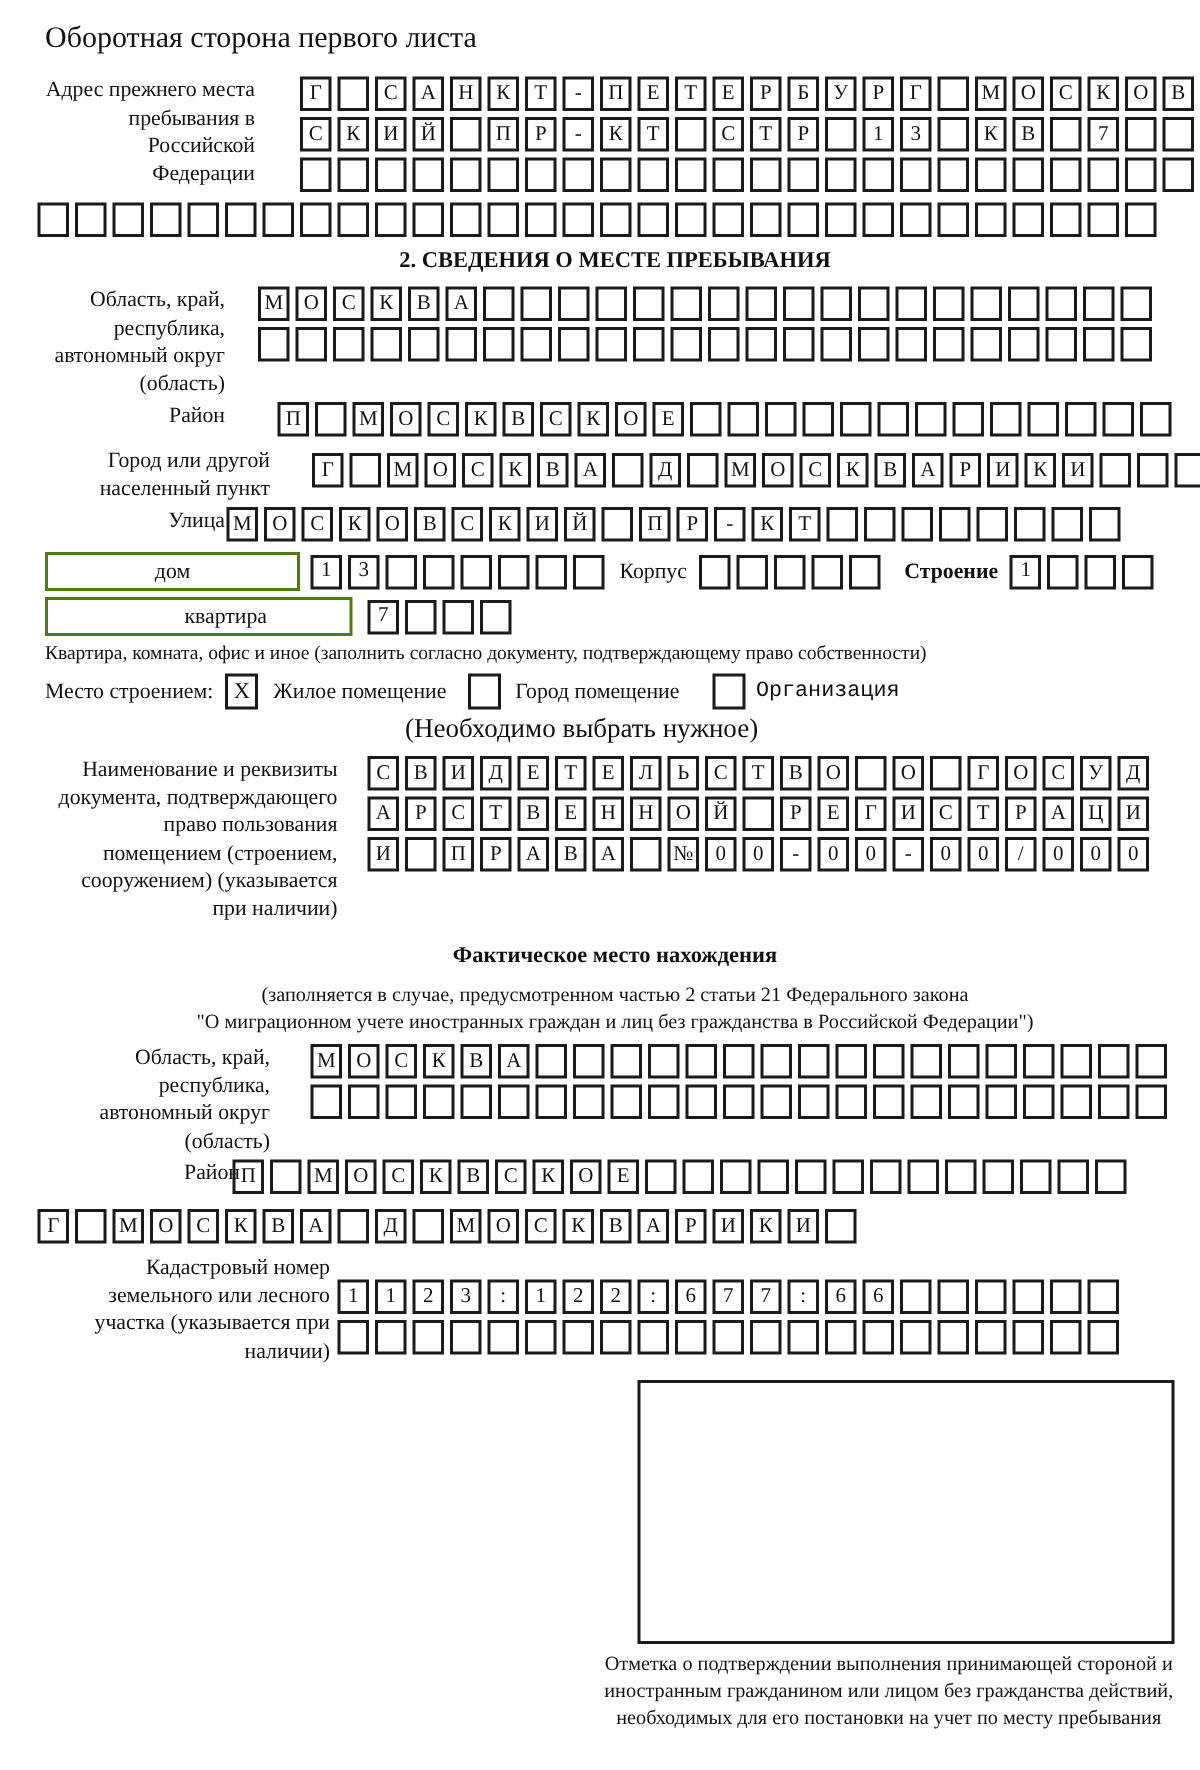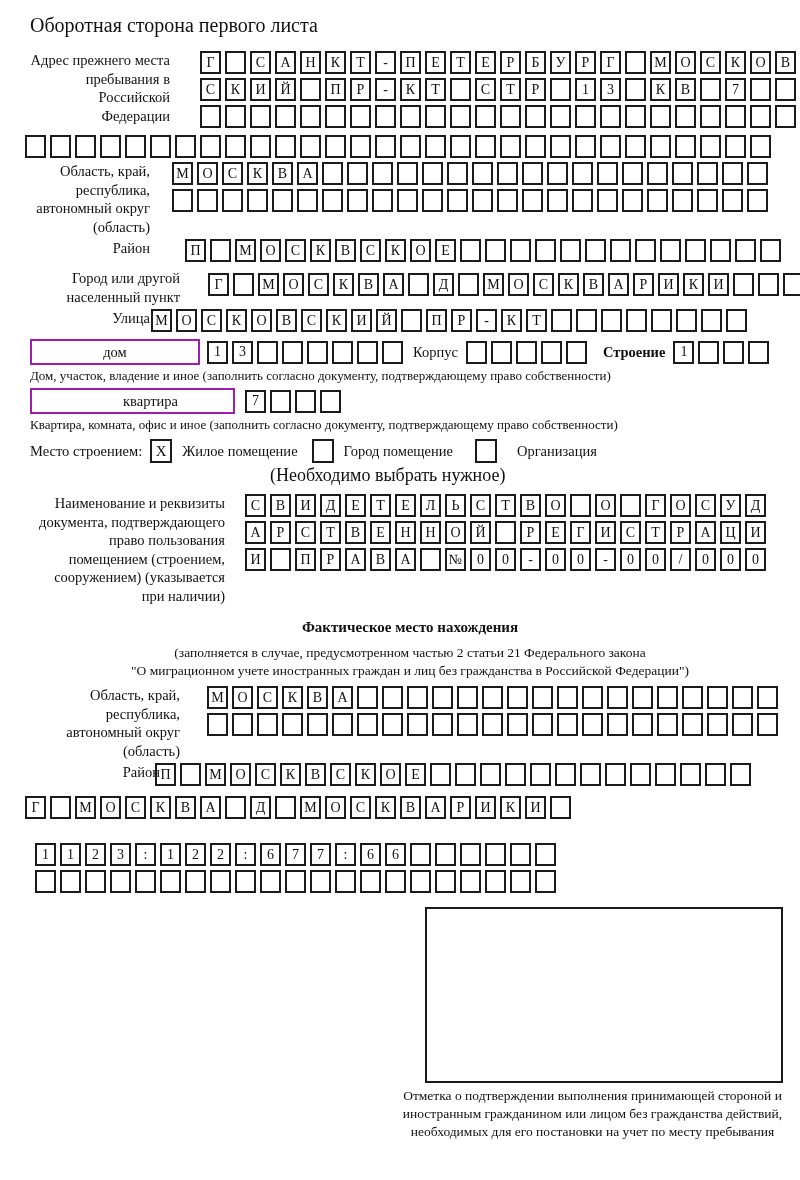--- a/index.html
+++ b/index.html
@@ -24,21 +24,21 @@
   }
 
   .w140 { width:140px; } .w120 { width:120px; } .w150 { width:150px; }
   .w195 { width:195px; } .w205 { width:205px;padding-left:36px; } .w190 { width:190px; } .w130 { width:130px; }
 
   .caption { font-size:13px; line-height:16px; }
   .caption.center { text-align:center; margin:2px 0 6px 0; }
   .sec-title { text-align:center; font-weight:bold; font-size:15px; margin:8px 0 8px 0; }
 
   .named-box {
-    height:26px; border:2px solid #a21caf; display:flex;
+    height:26px; border:2px solid #4d7c0f; display:flex;
     align-items:center; justify-content:center; font-size:14.5px; flex-shrink:0;
   }
   .checkbox {
     width:22px; height:24px; border:2px solid #1b1b1b; display:inline-flex;
     align-items:center; justify-content:center; font-size:15px; flex-shrink:0;
   }
 
   .residence-row { display:flex; align-items:center; margin:6px 0 2px 0; }
   .residence-row .opt-label { margin:0 0 0 10px; }
   .choose-note { font-size:18px; margin:0 0 8px 240px; }
@@ -167,20 +167,21 @@
       <span class="cell"></span>
       <span class="cell"></span>
       <span class="cell"></span>
       <span class="cell"></span>
       <span class="cell"></span>
       <span class="cell"></span>
       <span class="cell"></span>
       <span class="cell"></span>
     </div>
 
+  <div class="sec-title">2. СВЕДЕНИЯ О МЕСТЕ ПРЕБЫВАНИЯ</div>
 
   <div class="frow">
     <div class="flabel w120">Область, край, республика, автономный округ (область)</div>
     <div style="margin-left:22px;">
       <div class="cellrow">
           <span class="cell">М</span>
           <span class="cell">О</span>
           <span class="cell">С</span>
           <span class="cell">К</span>
           <span class="cell">В</span>
@@ -346,21 +347,20 @@
         <span class="cell"></span>
       </div>
     <div class="flabel" style="margin-left:12px;font-weight:bold;">Строение</div>
     <div class="cellrow" style="margin:0 0 0 8px;">
         <span class="cell">1</span>
         <span class="cell"></span>
         <span class="cell"></span>
         <span class="cell"></span>
       </div>
   </div>
-  <div class="caption">Дом, участок, владение и иное (заполнить согласно документу, подтверждающему право собственности)</div>
 
   <div class="frow mt4" style="align-items:center;">
     <div class="named-box w205">
       <span>квартира</span>
     </div>
     <div class="cellrow" style="margin:0 0 0 10px;">
         <span class="cell">7</span>
         <span class="cell"></span>
         <span class="cell"></span>
         <span class="cell"></span>
@@ -368,21 +368,21 @@
   </div>
   <div class="caption">Квартира, комната, офис и иное (заполнить согласно документу, подтверждающему право собственности)</div>
 
   <div class="residence-row">
     <span>Место строением:</span>
     <span class="checkbox" style="margin-left:8px;">X</span>
     <span class="opt-label">Жилое помещение</span>
     <span class="checkbox" style="margin-left:14px;"></span>
     <span class="opt-label">Город помещение</span>
     <span class="checkbox" style="margin-left:22px;"></span>
-    <span class="opt-label" style="margin-left:20px;">Организация</span>
+    <span class="opt-label" style="margin-left:7px;font-family:Liberation Mono, monospace;">Организация</span>
   </div>
   <div class="choose-note">(Необходимо выбрать нужное)</div>
 
   <div class="frow">
     <div class="flabel w195">Наименование и реквизиты документа, подтверждающего право пользования помещением (строением, сооружением) (указывается при наличии)</div>
     <div style="margin-left:20px;">
       <div class="cellrow">
           <span class="cell">С</span>
           <span class="cell">В</span>
           <span class="cell">И</span>
@@ -565,20 +565,21 @@
         <span class="cell">А</span>
         <span class="cell">Р</span>
         <span class="cell">И</span>
         <span class="cell">К</span>
         <span class="cell">И</span>
         <span class="cell"></span>
       </div>
   </div>
 
   <div class="frow">
+    <div class="flabel w190">Кадастровый номер земельного или лесного участка (указывается при наличии)</div>
     <div style="margin-left:5px;margin-top:17px;">
       <div class="cellrow">
           <span class="cell">1</span>
           <span class="cell">1</span>
           <span class="cell">2</span>
           <span class="cell">3</span>
           <span class="cell">:</span>
           <span class="cell">1</span>
           <span class="cell">2</span>
           <span class="cell">2</span>

